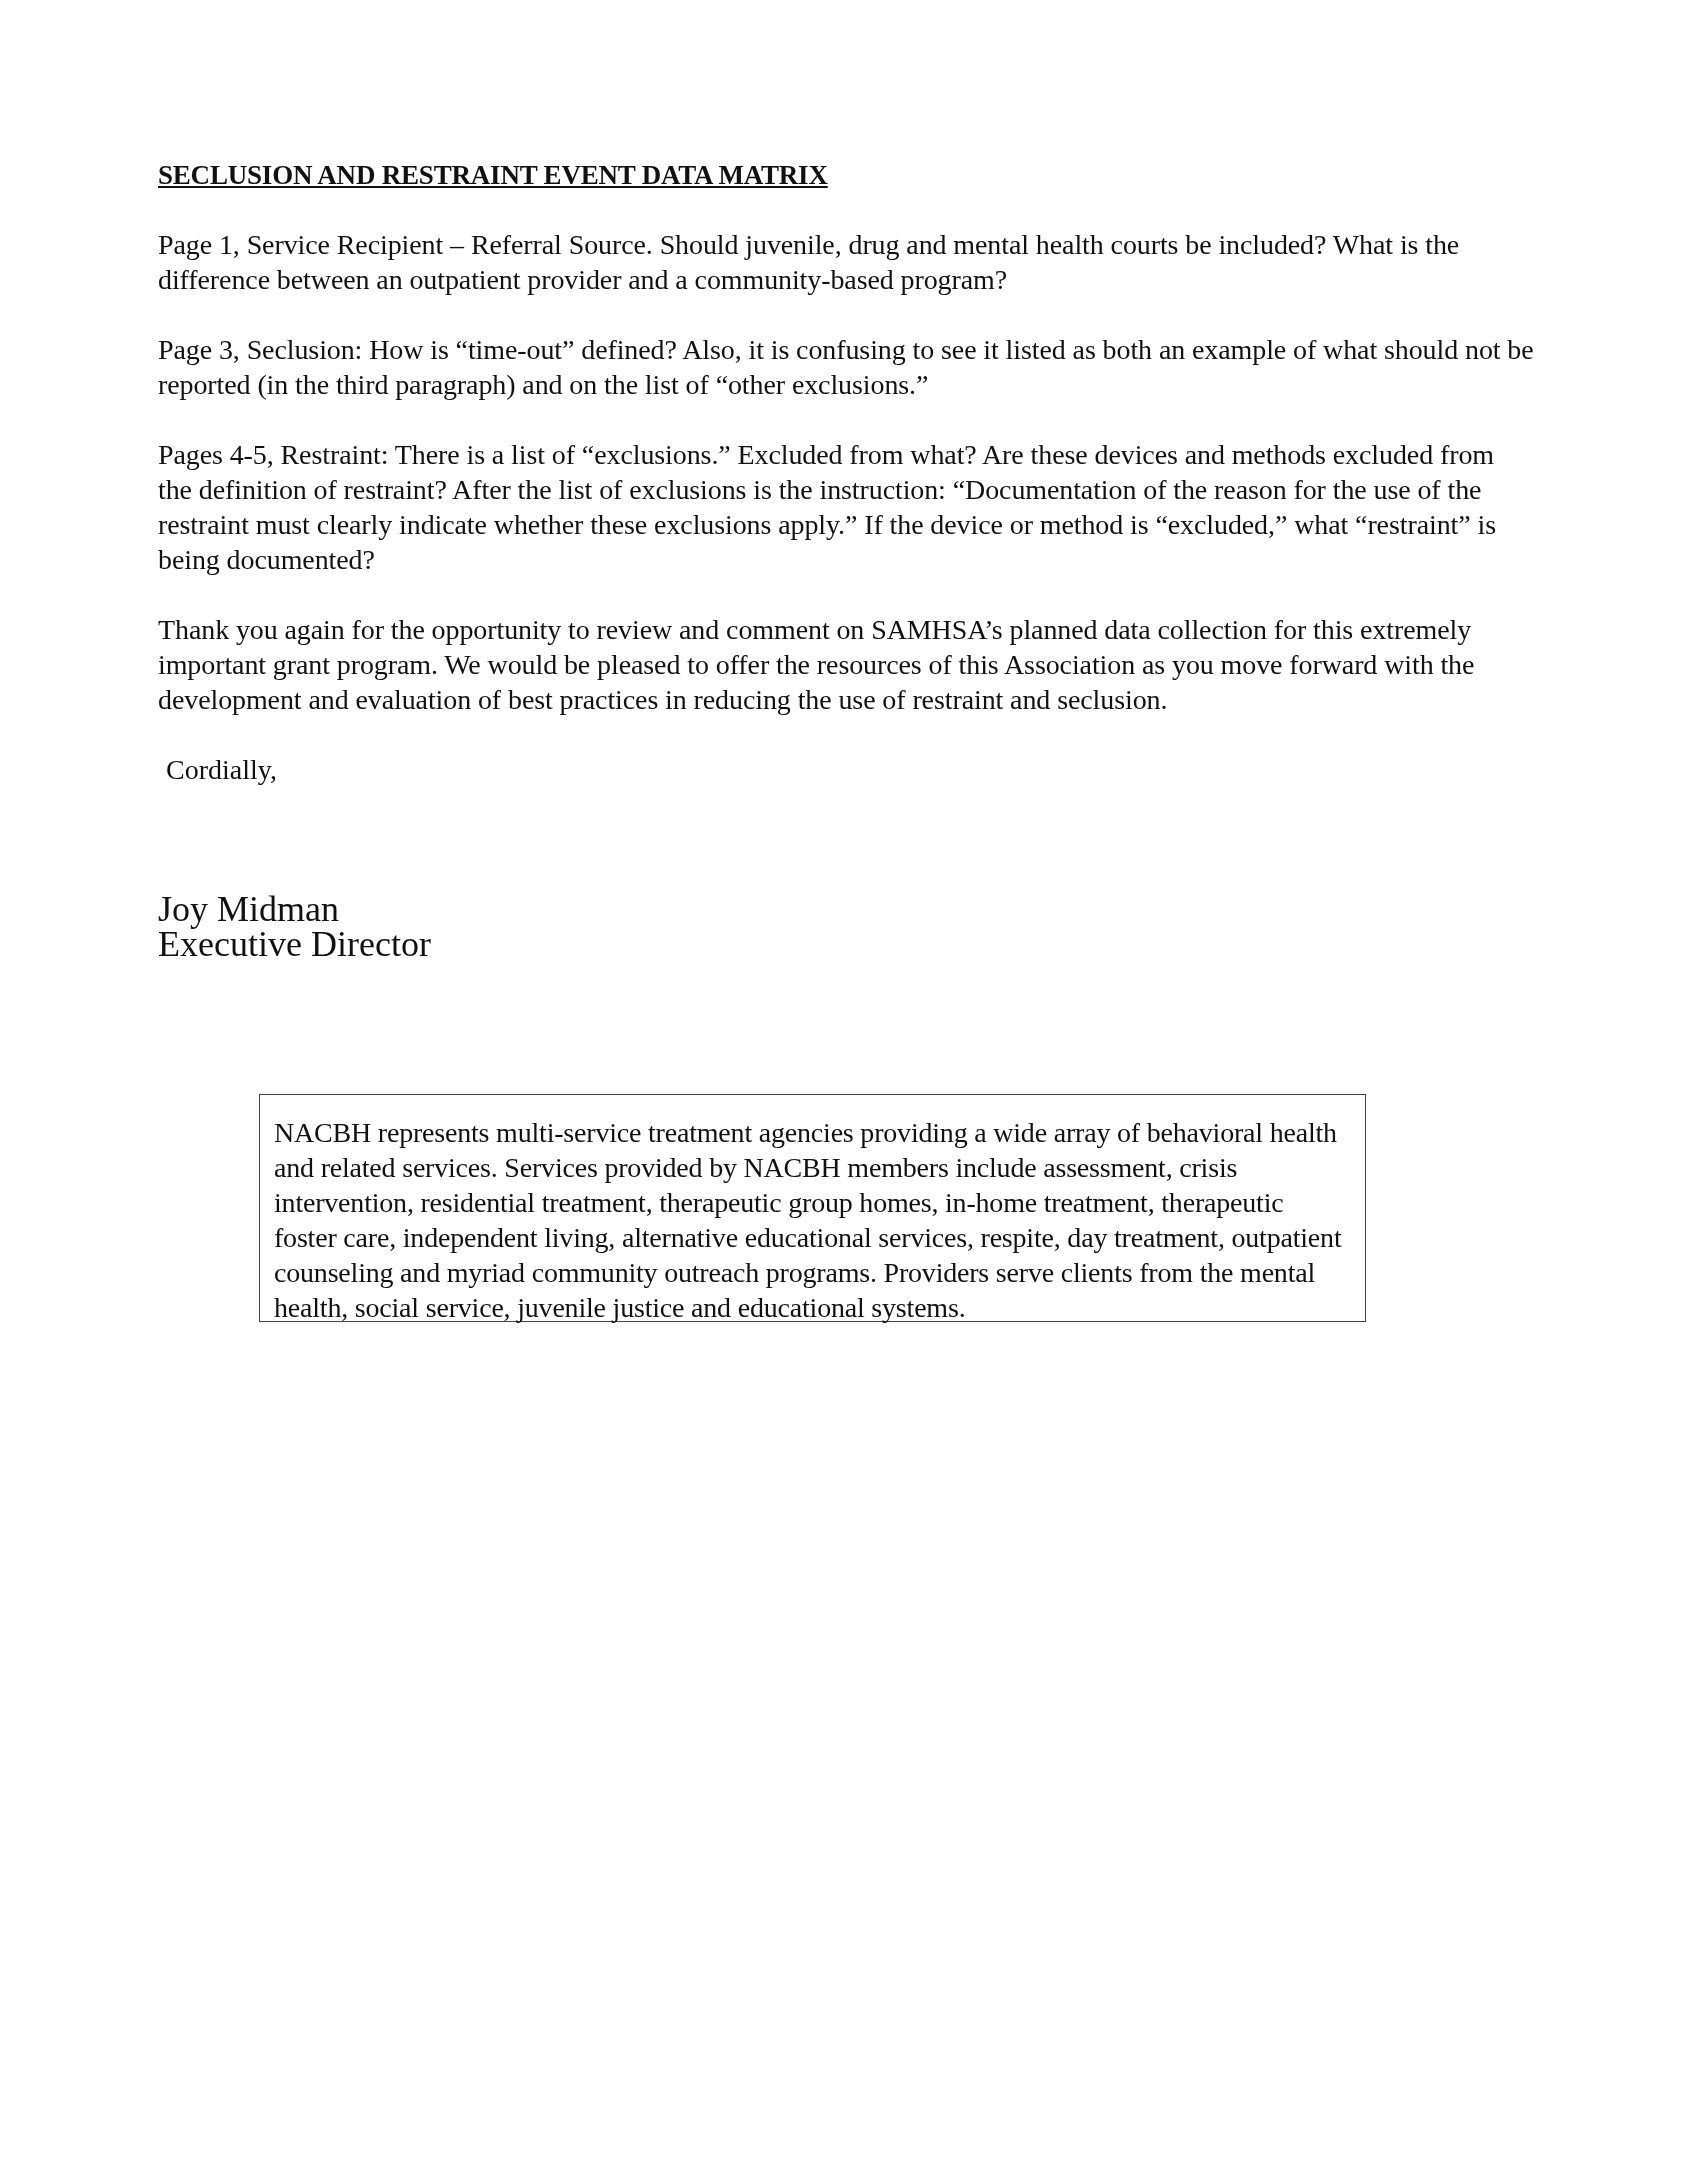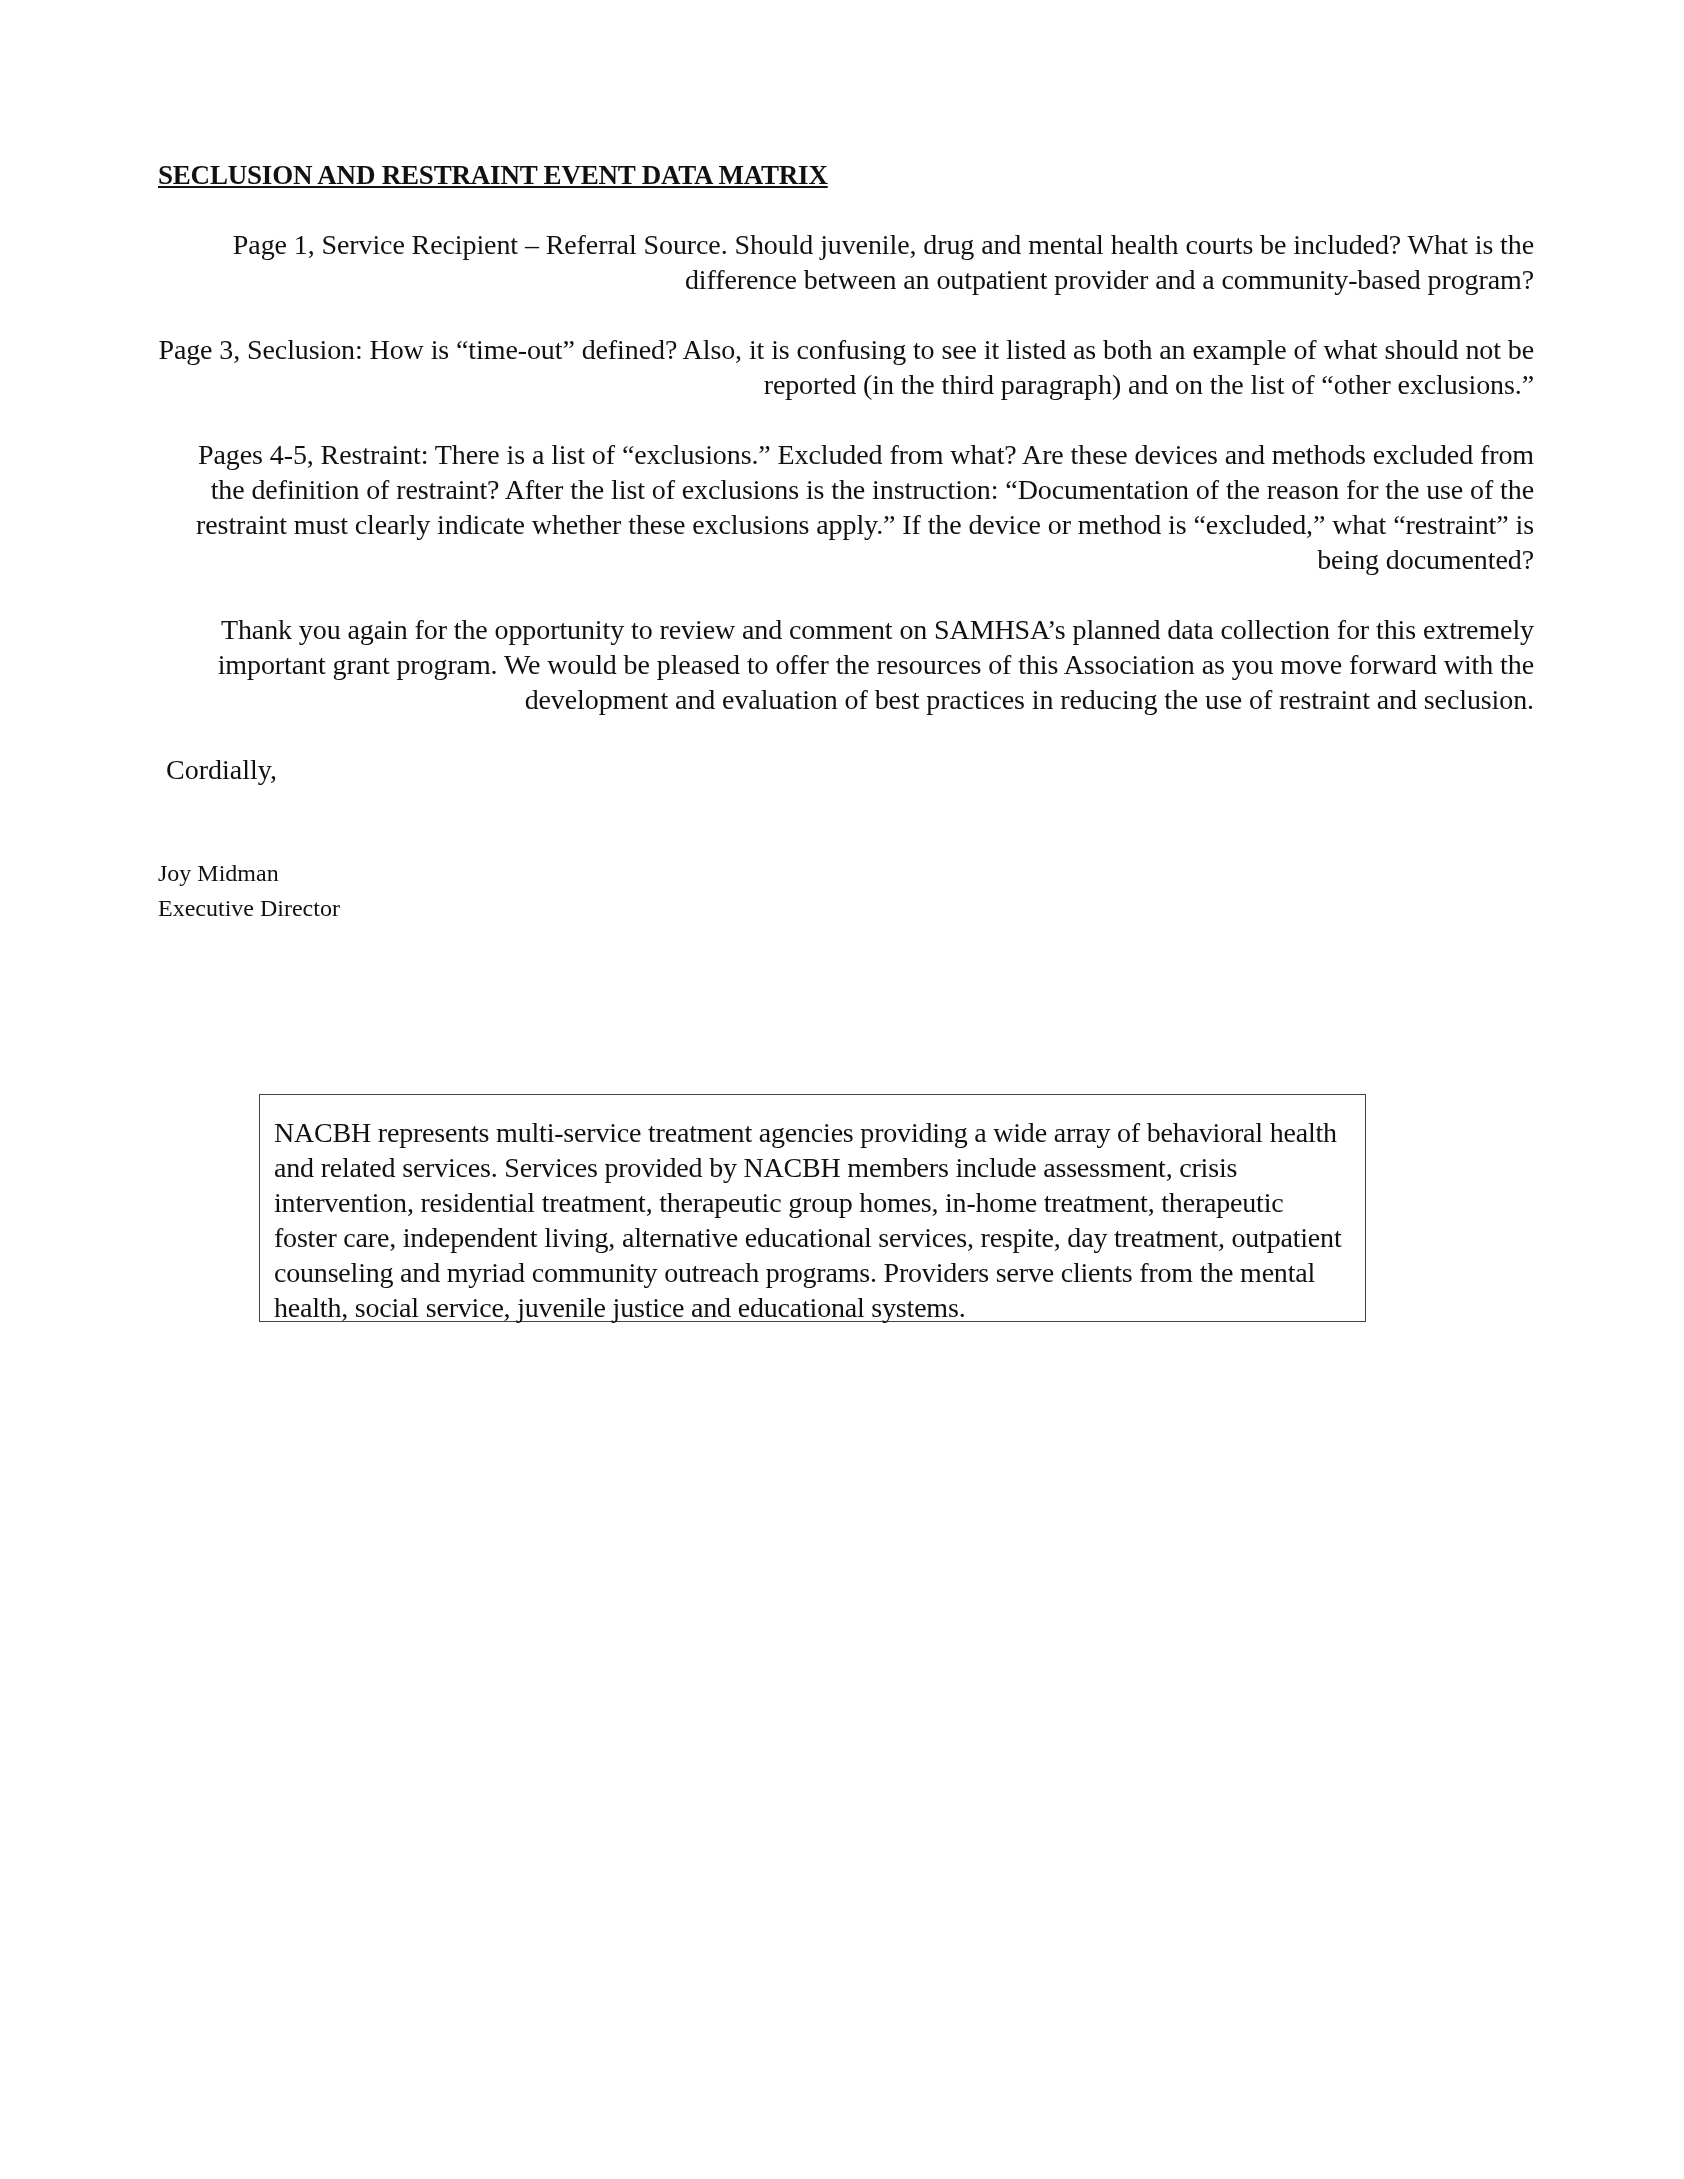--- a/index.html
+++ b/index.html
@@ -28,30 +28,29 @@
       line-height: 34px;
       margin: 0 0 35px 0;
       letter-spacing: -0.2px;
       font-family: Liberation Serif, serif;
     }
     p.para {
       font-size: 28px;
       line-height: 35px;
       margin: 0 0 35px 0;
       letter-spacing: -0.1px;
-      text-align: right;
     }
     .closing {
       font-size: 28px;
       line-height: 35px;
       margin: 8px;
     }
     .sig-block {
-      margin-top: 69px;
-      font-size: 24px;
+      margin-top: 105px;
+      font-size: 36px;
       line-height: 35px;
     }
     .sig-line { display: block; }
     .info-box {
       position: absolute;
       left: 259px;
       top: 1094px;
       width: 1107px;
       height: 228px;
       border: 1.5px solid #444444;

